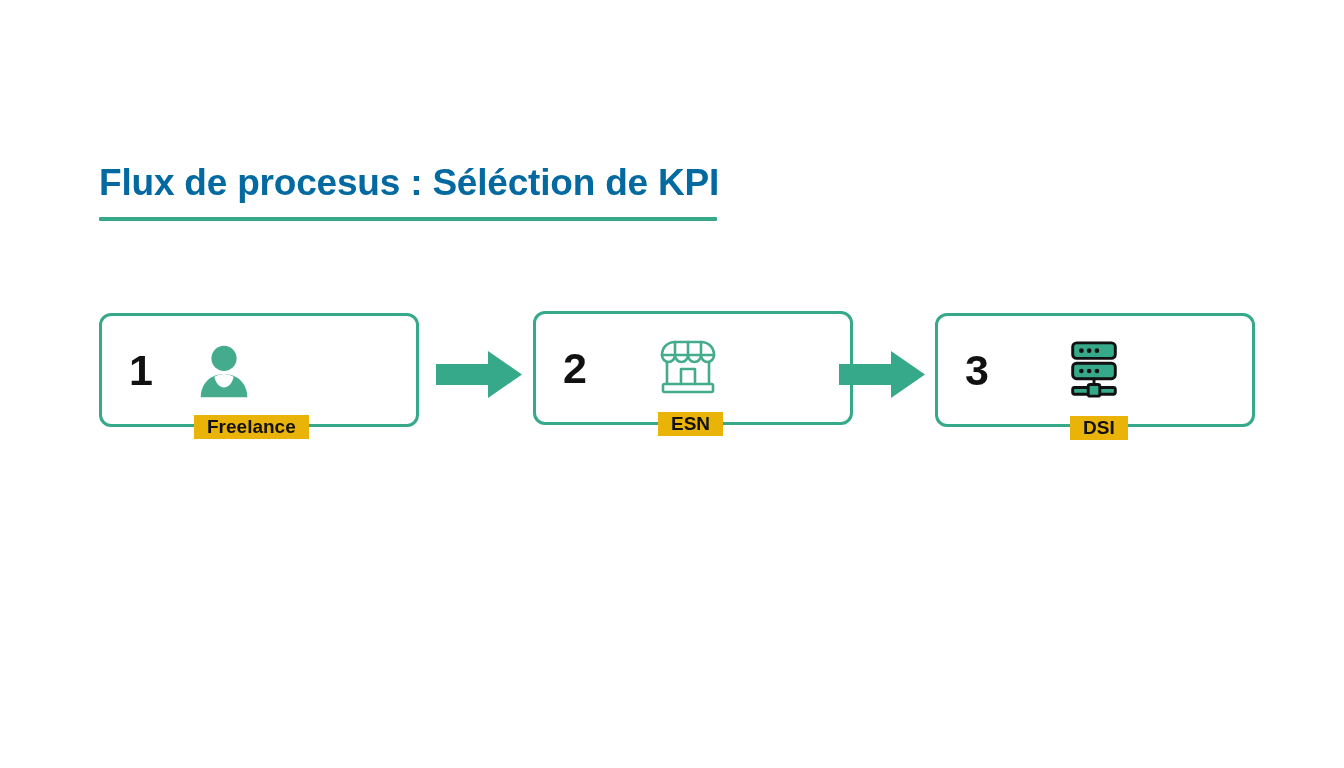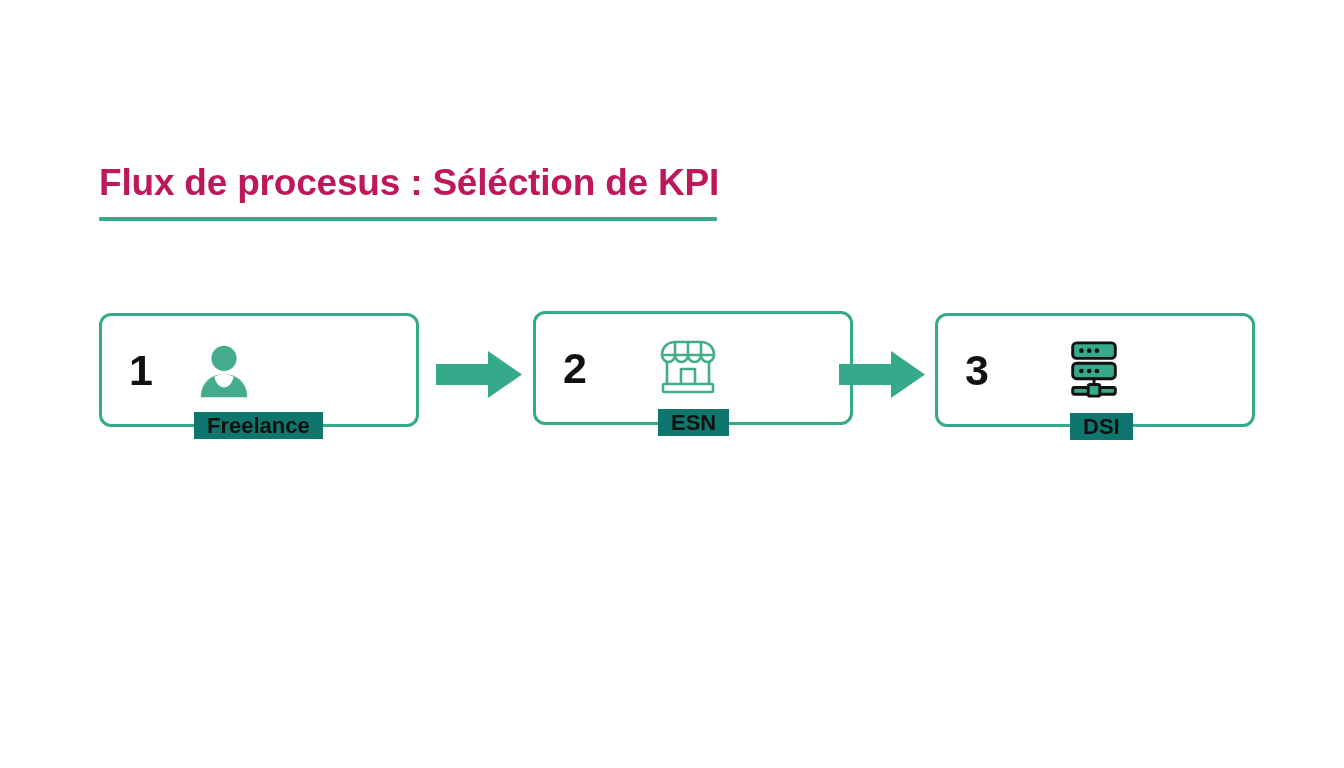--- a/index.html
+++ b/index.html
@@ -18,21 +18,21 @@
   
   #title-block {
     position: absolute;
     left: 99px;
     top: 163px;
     width: 700px;
   }
   #page-title {
     font-size: 37px;
     font-weight: bold;
-    color: #be185d;
+    color: #0369a1;
     letter-spacing: -0.2px;
     line-height: 1.1;
     white-space: nowrap;
   }
   #title-underline {
     margin-top: 13px;
     width: 618px;
     height: 4px;
     background: #35a98a;
     border-radius: 1px;
@@ -86,24 +86,24 @@
     width: 66px;
     height: 66px;
   }
   .card-2 .step-icon { margin-left: 52px; }
   .card-3 .step-icon { margin-left: 56px; }
 
   
   .step-label {
     position: absolute;
     bottom: -15px;
-    font-size: 22px;
+    font-size: 19px;
     font-weight: bold;
     color: #111111;
-    background: #0f766e;
+    background: #eab308;
     padding: 0 13px;
     white-space: nowrap;
     line-height: 1.25;
   }
   .card-1 .step-label { left: 92px; }
   .card-2 .step-label { left: 122px; bottom: -14px; }
   .card-3 .step-label { left: 132px; bottom: -16px; }
 
   
   .flow-arrow {

